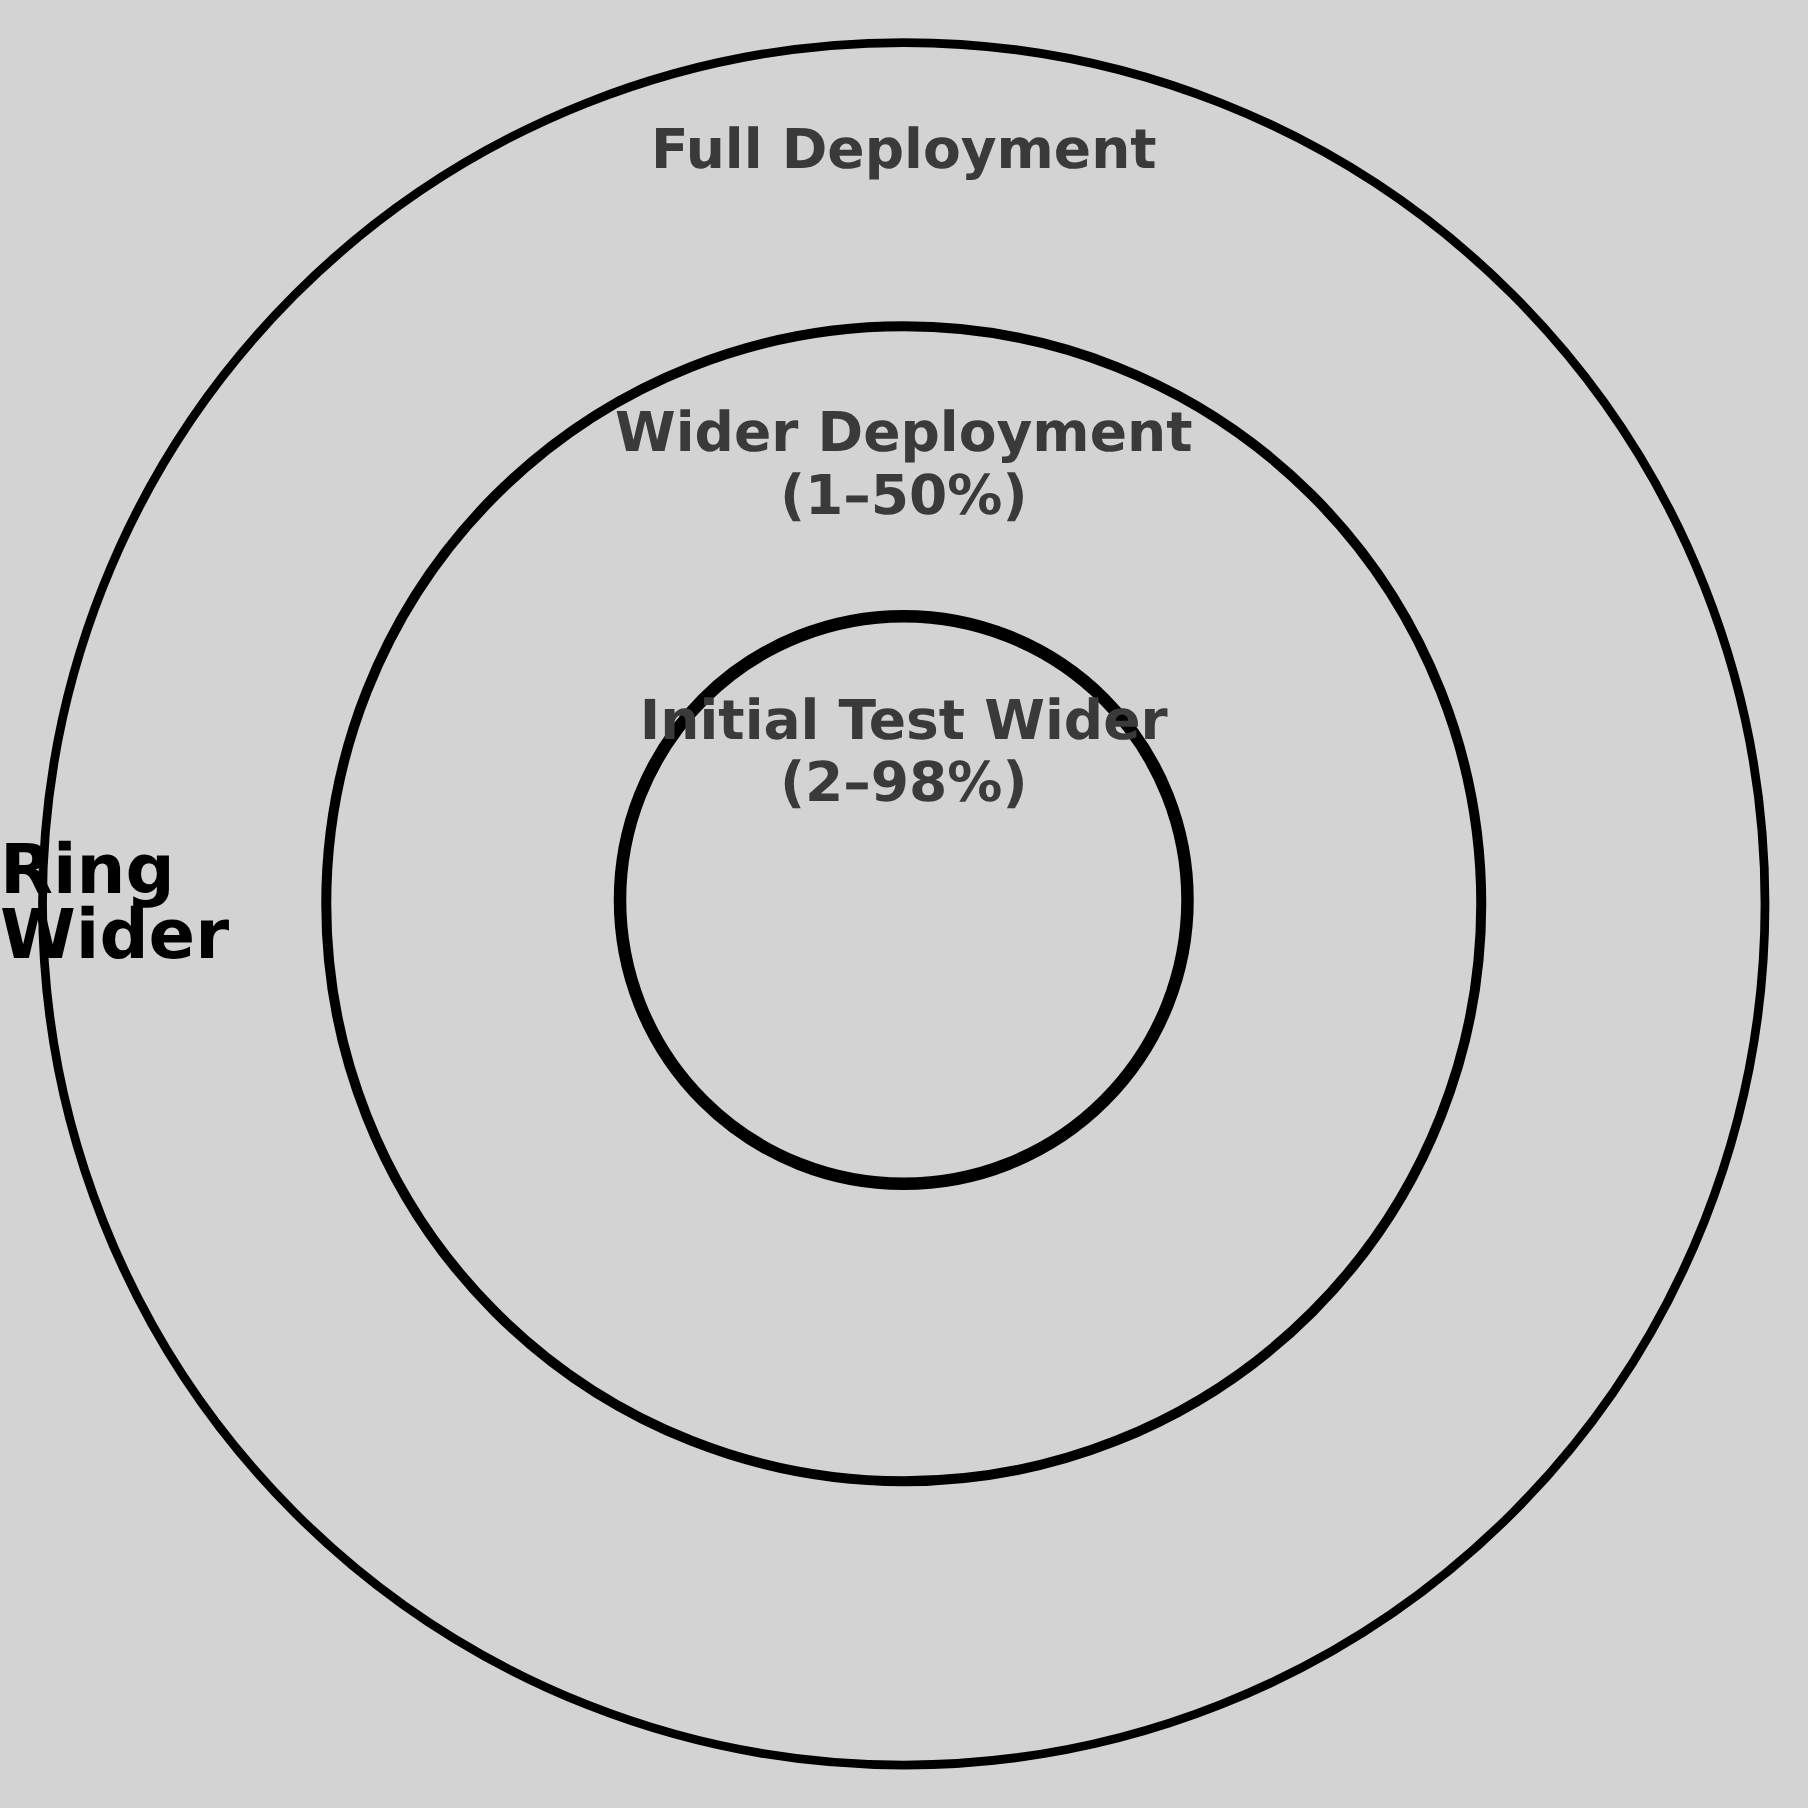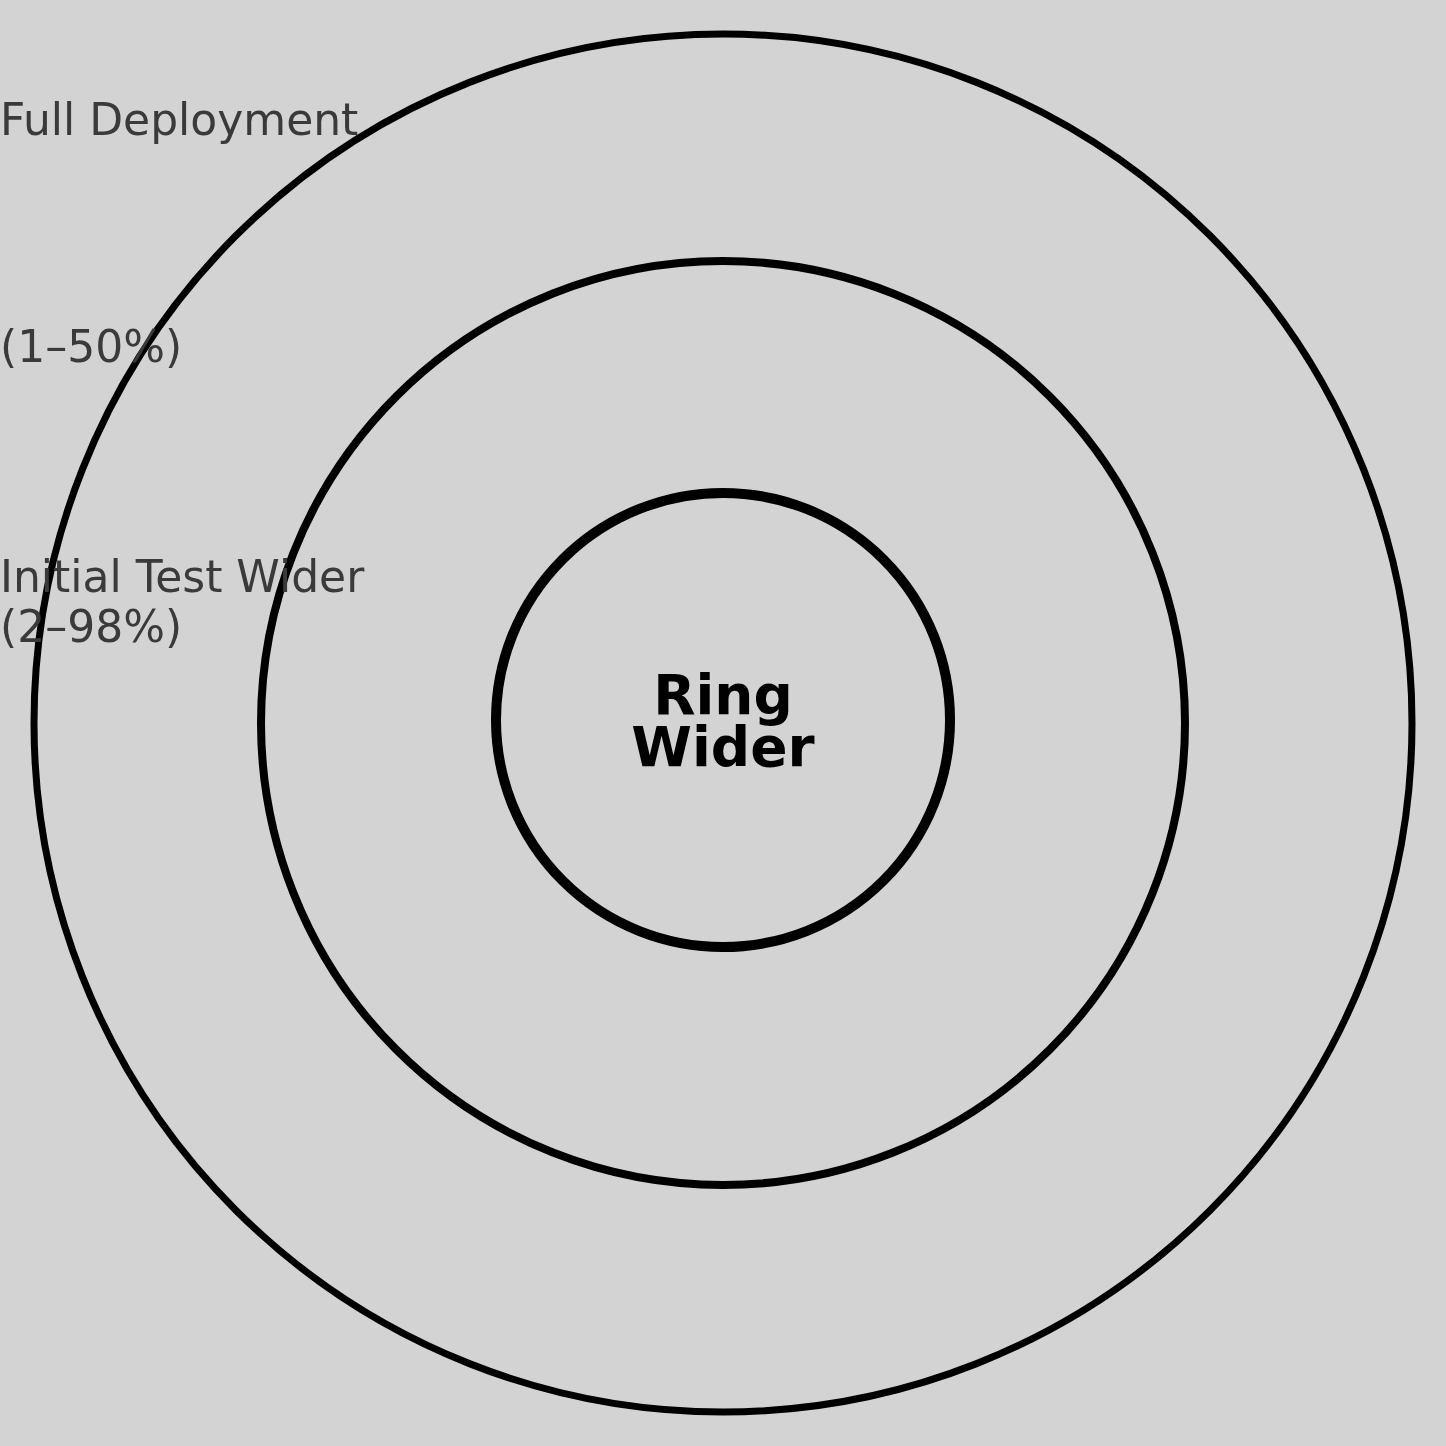--- a/index.html
+++ b/index.html
@@ -23,31 +23,31 @@
     top: 0;
   }
   .ring {
     fill: none;
     stroke: var(--stroke, #000000);
   }
   .ring-label {
     position: absolute;
     left: 0;
     right: 0;
-    font-weight: normal;
+    text-align: center;
+    font-weight: bold;
     font-size: 44px;
     line-height: 50px;
     color: var(--label, #3a3a3a);
     white-space: nowrap;
   }
   .center-title {
     position: absolute;
     left: 0;
     right: 0;
-    text-align: center;
     font-weight: bold;
     font-size: 55px;
     line-height: 52px;
     color: var(--title, #000000);
     white-space: nowrap;
   }
 </style>
 </head>
 <body>
 
@@ -57,20 +57,21 @@
     <circle class="ring" cx="723" cy="723" r="689" stroke-width="7"></circle>
     <circle class="ring" cx="723" cy="723" r="462" stroke-width="8"></circle>
     <circle class="ring" cx="723" cy="720" r="227" stroke-width="10"></circle>
   </svg>
 
   <div class="ring-label" style="top:95px">
     <div>Full Deployment</div>
   </div>
 
   <div class="ring-label" style="top:322px">
+    <div>Wider Deployment</div>
     <div>(1–50%)</div>
   </div>
 
   <div class="ring-label" style="top:552px">
     <div>Initial Test Wider</div>
     <div>(2–98%)</div>
   </div>
 
   <div class="center-title" style="top:669px">
     <div>Ring</div>

